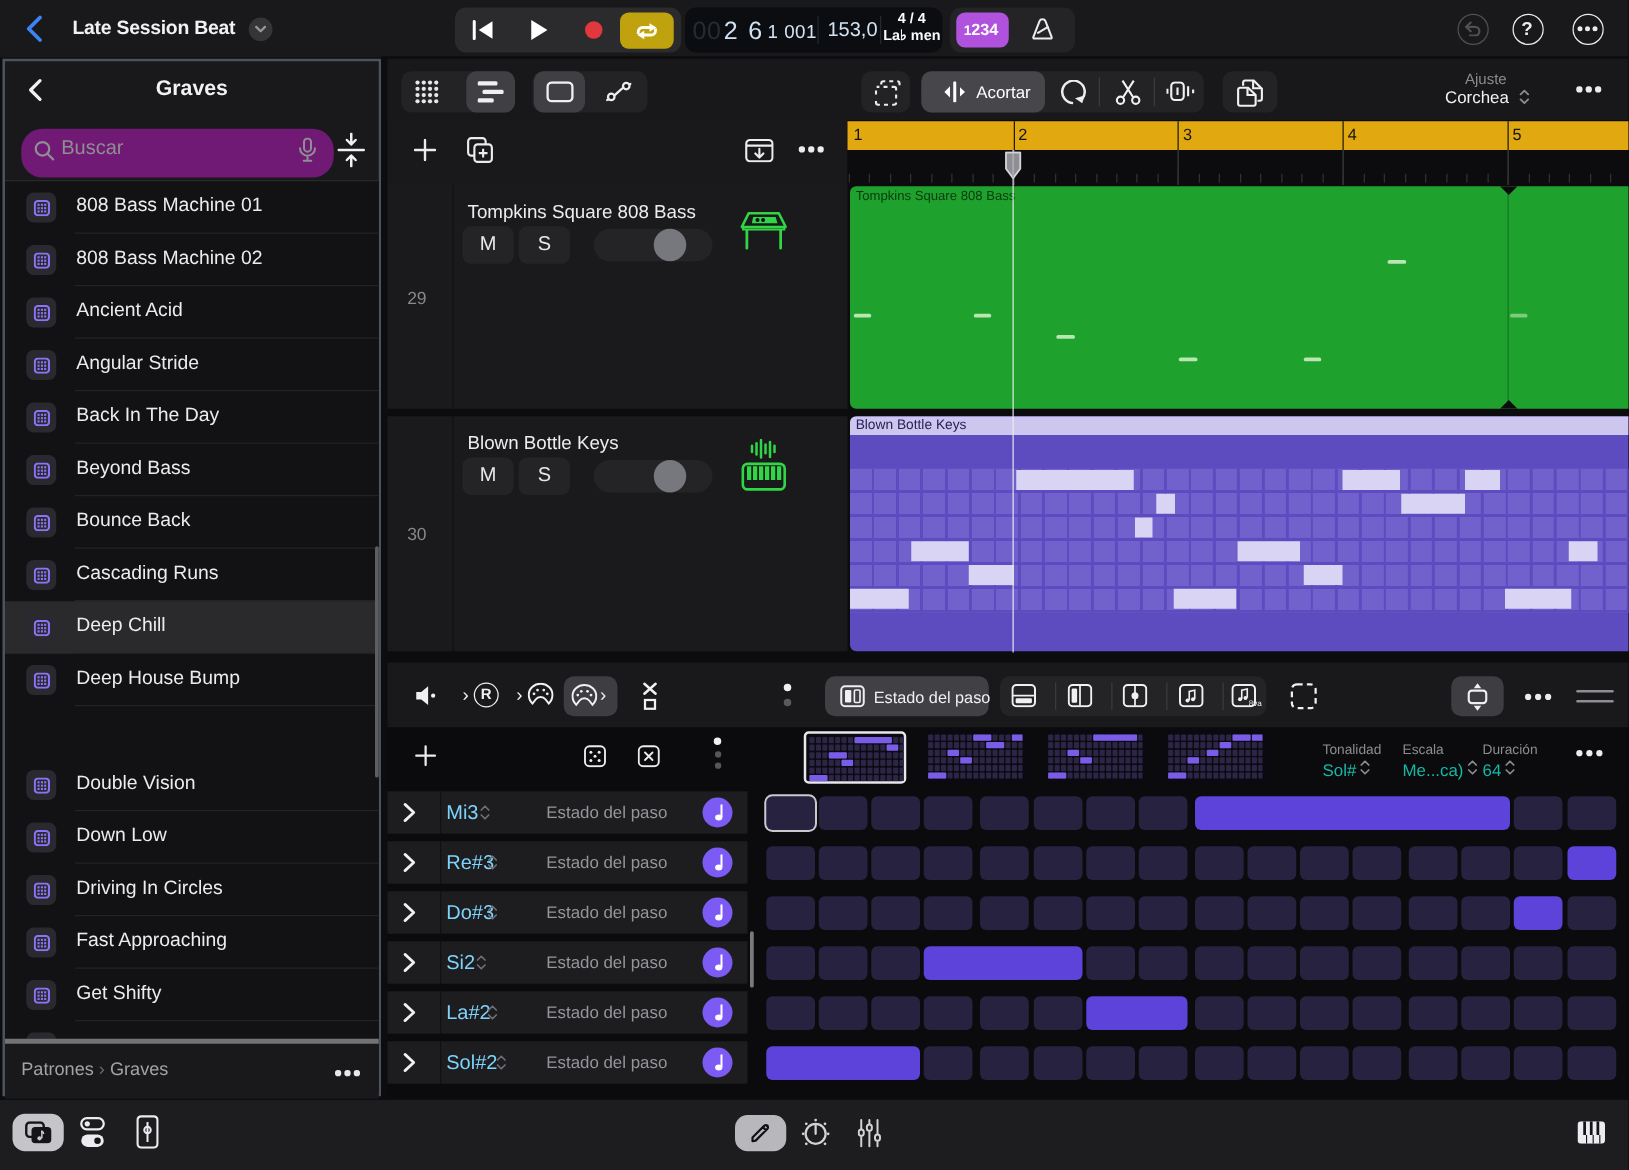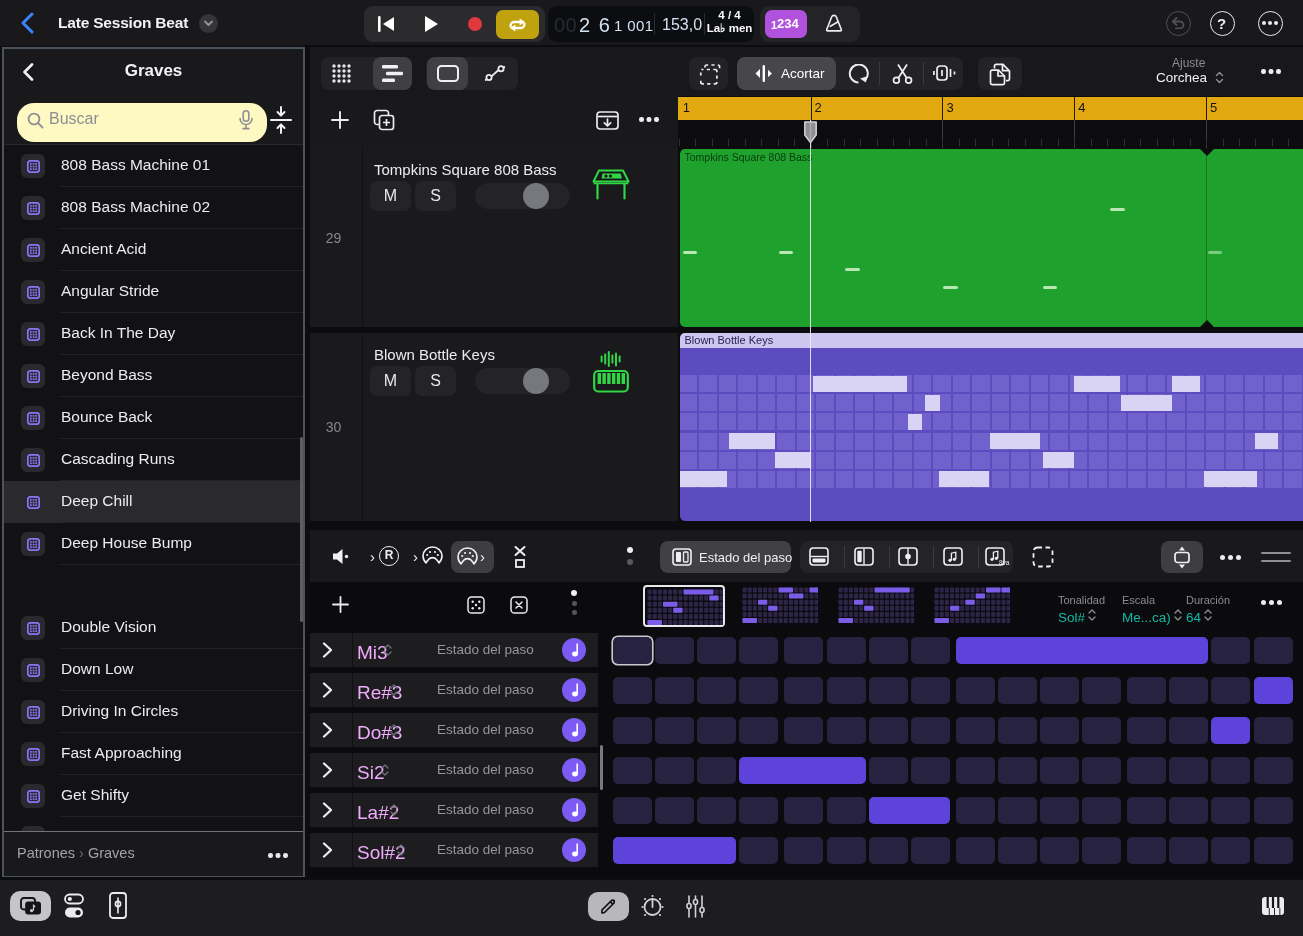--- a/index.html
+++ b/index.html
@@ -17,22 +17,22 @@
 .circbtn{position:absolute;width:25px;height:25px;border-radius:50%;border:1.8px solid #ececf0;box-sizing:border-box;}
 
 #sidebar{position:absolute;left:2px;top:47px;width:303px;height:830px;background:#19191b;
   border:2px solid #4b545c;box-sizing:border-box;}
 #sblist{position:absolute;left:4px;top:144px;width:299px;height:687px;background:#121214;overflow:hidden;border-top:1px solid #28282b;}
 .row{position:absolute;left:0;width:299px;height:42px;}
 .rowhl{background:#2a2a2d;}
 .rowsep{position:absolute;left:56px;right:0;bottom:0;height:1px;background:#232326;}
 .rowtxt{position:absolute;left:57px;top:11px;color:#ececee;font-size:15.5px;}
 .patic{position:absolute;left:17px;top:9px;width:24px;height:24px;background:#2b2930;border-radius:6px;}
-#sbfoot{position:absolute;left:4px;top:831px;width:299px;height:44px;background:#19191b;border-top:1px solid #737373;}
-.srch{position:absolute;left:17px;top:103px;width:250px;height:39px;background:#fef9c3;border-radius:17px;}
+#sbfoot{position:absolute;left:4px;top:831px;width:299px;height:44px;background:#19191b;border-top:4px solid #737373;}
+.srch{position:absolute;left:17px;top:103px;width:250px;height:39px;background:#701a75;border-radius:17px;}
 
 #mtool{position:absolute;left:305px;top:46px;width:998px;height:50px;background:#18181a;}
 .tgrp{position:absolute;top:57px;height:33px;background:#232326;border-radius:8px;}
 .tchip{position:absolute;top:0;height:33px;background:#3f3f44;border-radius:8px;}
 
 #thead{position:absolute;left:305px;top:96px;width:373px;height:52px;background:#19191b;}
 #ruler{position:absolute;left:678px;top:96px;width:625px;height:52px;background:#0c0c0e;}
 #cyc{position:absolute;left:0px;top:1px;width:625px;height:23px;background:#e2a80f;}
 .barnum{position:absolute;top:4px;color:#141414;font-size:13px;}
 .barline{position:absolute;top:1px;width:1px;height:23px;background:#201c06;}
@@ -57,21 +57,21 @@
  background-color:#7061cd;}
 .pcell{position:absolute;background:#d9d3f4;}
 
 #phline{position:absolute;left:810.2px;top:120px;width:1.2px;height:402px;background:rgba(235,235,240,.92);}
 
 #editor{position:absolute;left:305px;top:530px;width:998px;height:348px;background:#0b0b0d;}
 #etool{position:absolute;left:0;top:0;width:998px;height:52px;background:#19191b;}
 #ehead{position:absolute;left:0;top:52px;width:998px;height:48px;background:#0b0b0d;}
 .thumb{position:absolute;top:3px;width:82px;height:42px;background:#0a0a10;border-radius:4px;}
 .erow{position:absolute;left:0;width:293px;height:34px;background:#1d1d1f;}
-.erowname{position:absolute;left:52px;top:9px;color:#f0abfc;font-size:19px;}
+.erowname{position:absolute;left:52px;top:9px;color:#7dd3fc;font-size:16px;}
 .erowlbl{position:absolute;left:132px;top:9px;color:#95959b;font-size:13.5px;}
 .ncirc{position:absolute;left:257px;top:5px;width:24px;height:24px;border-radius:50%;background:#7b5bf4;}
 .cell{position:absolute;height:27px;border-radius:5px;background:#272240;}
 .cellon{background:#5d43da;}
 
 #botbar{position:absolute;left:0;top:880px;width:1303px;height:56px;background:#1d1d1f;}
 .graychip{position:absolute;background:#c4c4c9;border-radius:10px;}
 .updn{display:inline-block;vertical-align:1px;margin-left:3px;}
 .glbl{color:#8b8b91;font-size:11px;}
 .gval{color:#14b8a6;font-size:13.5px;}

